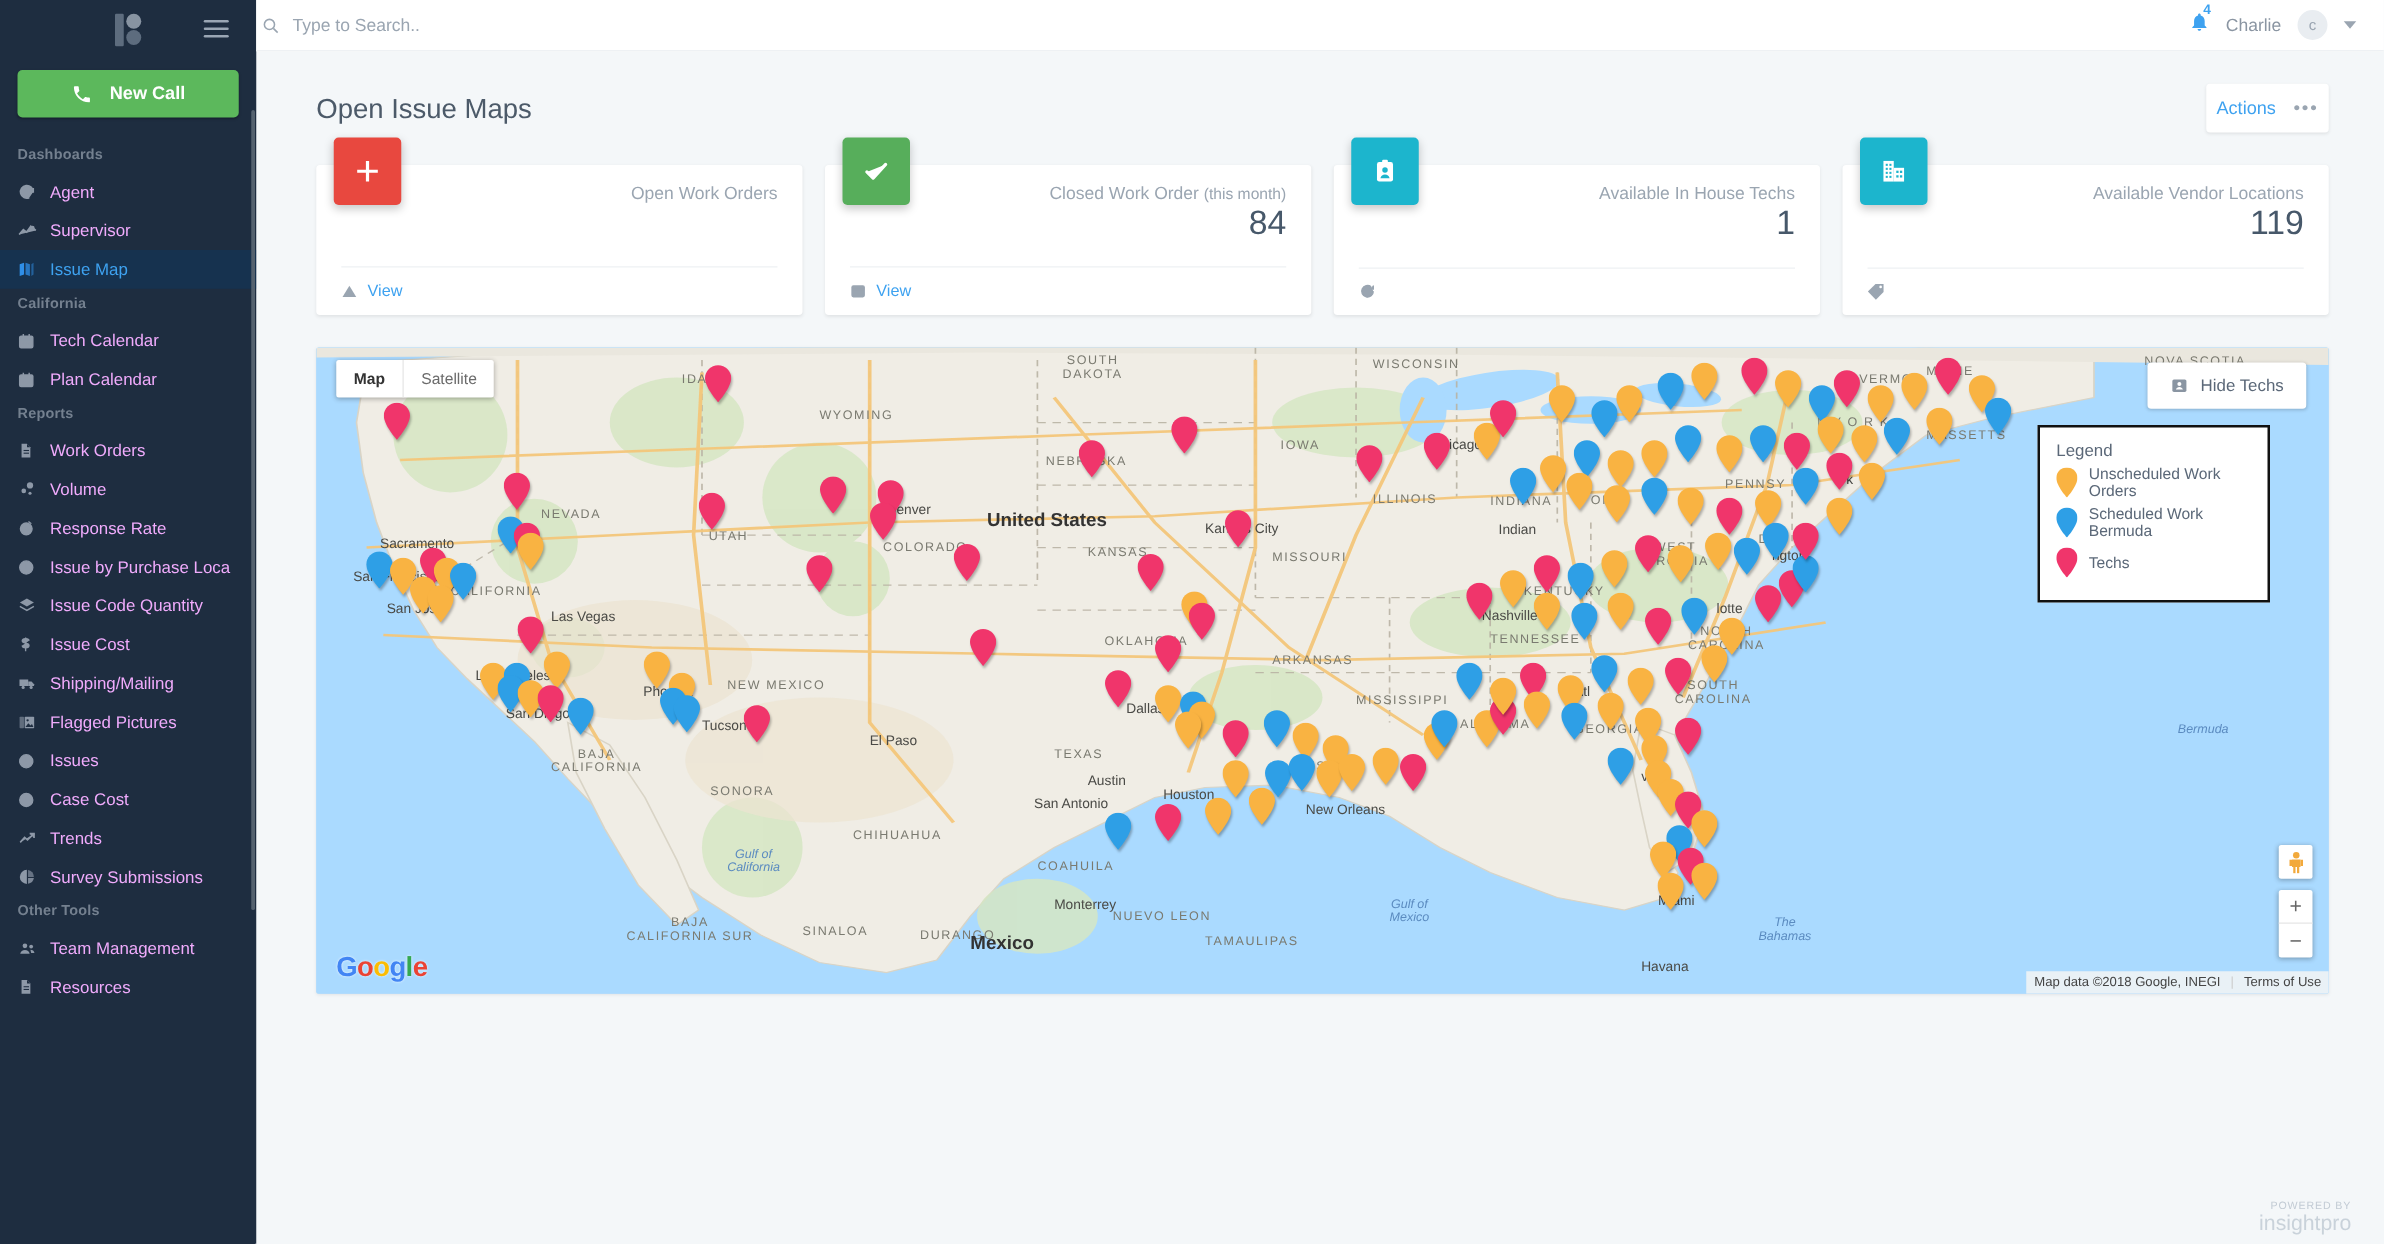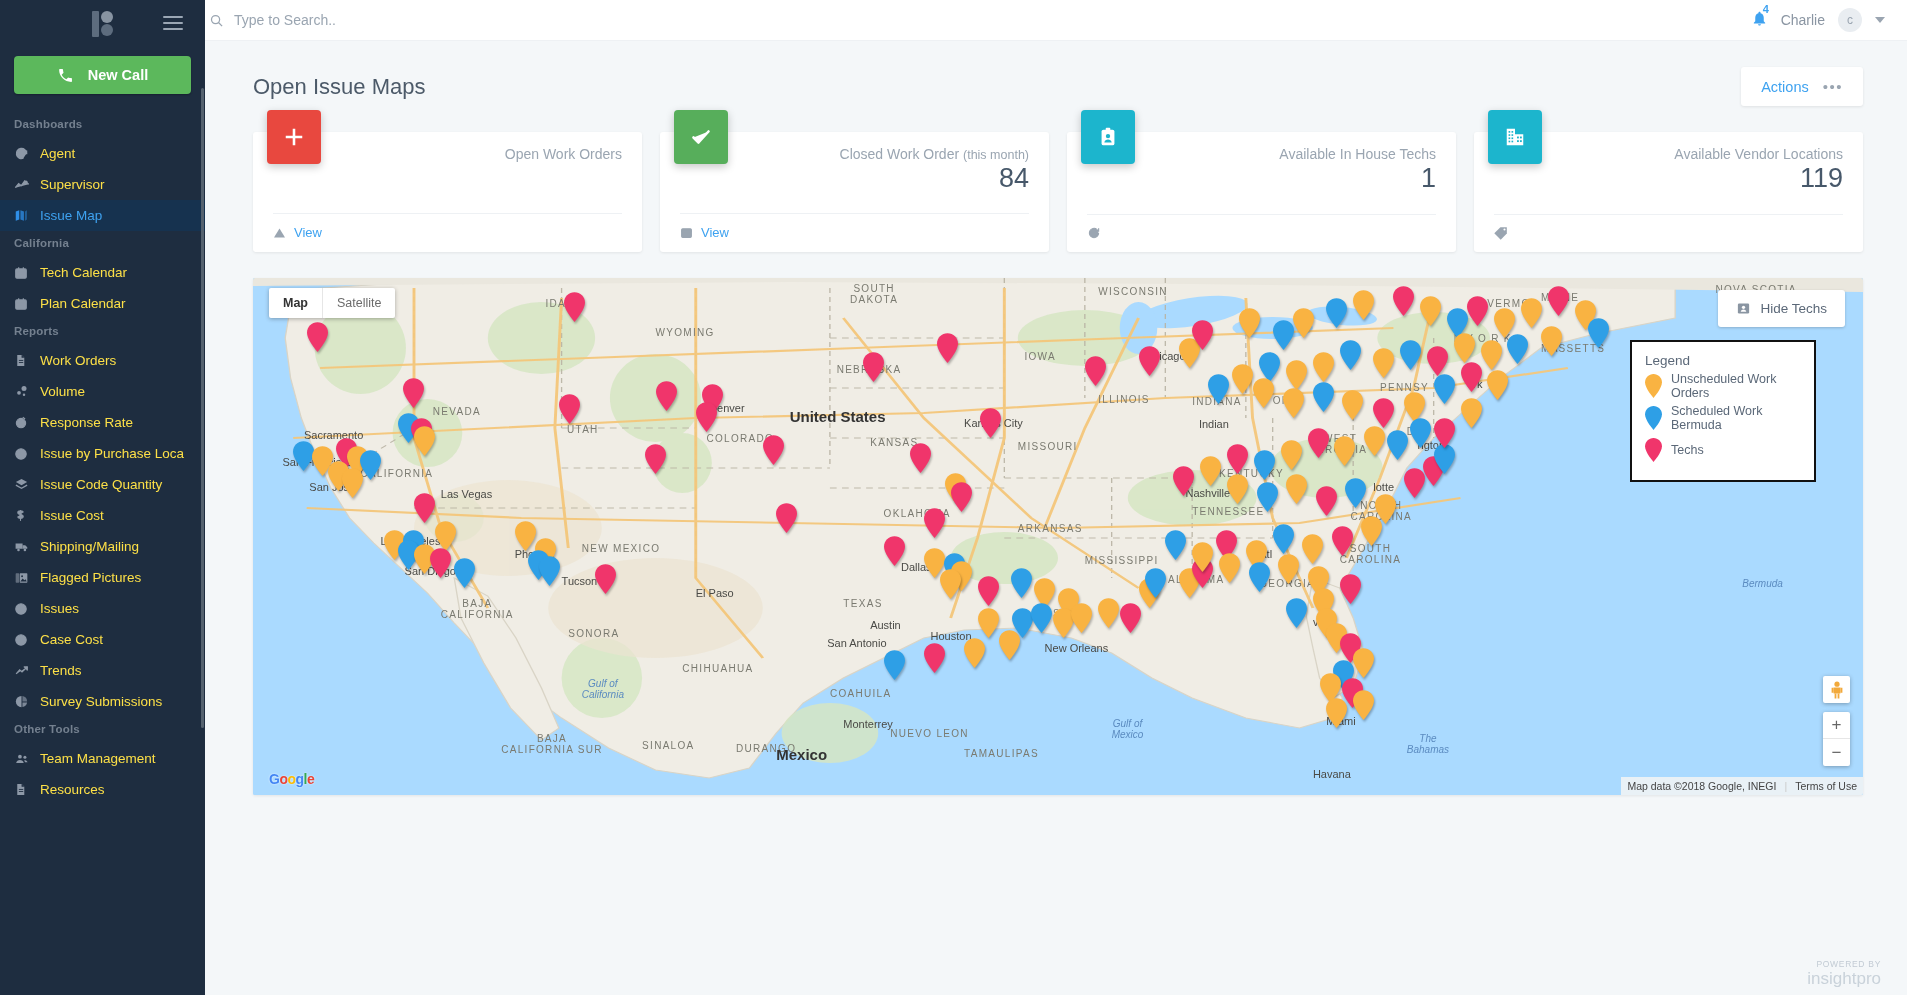--- a/index.html
+++ b/index.html
@@ -53,21 +53,21 @@
   }
   #new-call-btn svg { fill: #fff; }
 
   .nav-group-title {
     color: #74808f; font-size: 11.5px; font-weight: bold;
     padding: 6px 0 8px 14px; letter-spacing: .2px;
   }
   .nav-item {
     display: flex; align-items: center;
     height: 31px; padding-left: 14px;
-    color: #fde047; font-size: 13.5px;
+    color: #f0abfc; font-size: 13.5px;
     cursor: pointer; white-space: nowrap;
   }
   .nav-item .ic {
     width: 26px; flex: 0 0 26px;
     display: flex; align-items: center;
     color: #8d98a7;
   }
   .nav-item svg { fill: currentColor; }
   .nav-item.active {
     background: #16324f; color: #3ea2f0;
@@ -114,21 +114,21 @@
 
   
   #main { position: absolute; left: 205px; top: 41px; width: 1702px; height: 954px; }
   #page-head {
     display: flex; align-items: center; justify-content: space-between;
     padding: 26px 44px 0 48px;
   }
   #page-title { font-size: 22px; color: #4c5a69; font-weight: normal; }
   #actions-btn {
     background: #fff; border-radius: 3px;
-    padding: 11px 20px; display: flex; align-items: center; gap: 14px;
+    padding: 11px 8px; display: flex; align-items: center; gap: 14px;
     box-shadow: 0 1px 3px rgba(0,0,0,.09); cursor: pointer;
   }
   #actions-btn .lbl { color: #3ea2f0; font-size: 14.5px; }
   #actions-btn .dots { color: #9aa5b1; font-size: 15px; letter-spacing: 1.5px; }
 
   
   #kpis {
     display: flex; gap: 18px;
     padding: 26px 44px 0 48px;
   }
@@ -213,21 +213,21 @@
     box-shadow: 0 1px 4px rgba(0,0,0,.3); border-radius: 2px;
   }
   #zoomctl div {
     height: 27px; display: flex; align-items: center; justify-content: center;
     font-size: 17px; color: #666; cursor: pointer;
   }
   #zoomctl div:first-child { border-bottom: 1px solid #e6e6e6; }
 
   #gmlogo {
     position: absolute; left: 16px; bottom: 8px;
-    font-size: 14px; font-weight: bold; letter-spacing: -.5px;
+    font-size: 22px; font-weight: bold; letter-spacing: -.5px;
     text-shadow: 0 0 2px rgba(255,255,255,.9);
   }
   #gmlogo .b { color: #4285f4; } #gmlogo .r { color: #ea4335; }
   #gmlogo .y { color: #fbbc05; } #gmlogo .g { color: #34a853; }
 
   #attrib {
     position: absolute; right: 0; bottom: 0;
     background: rgba(245,245,245,.85);
     font-size: 10.5px; color: #444;
     padding: 3px 6px; display: flex; gap: 8px;

